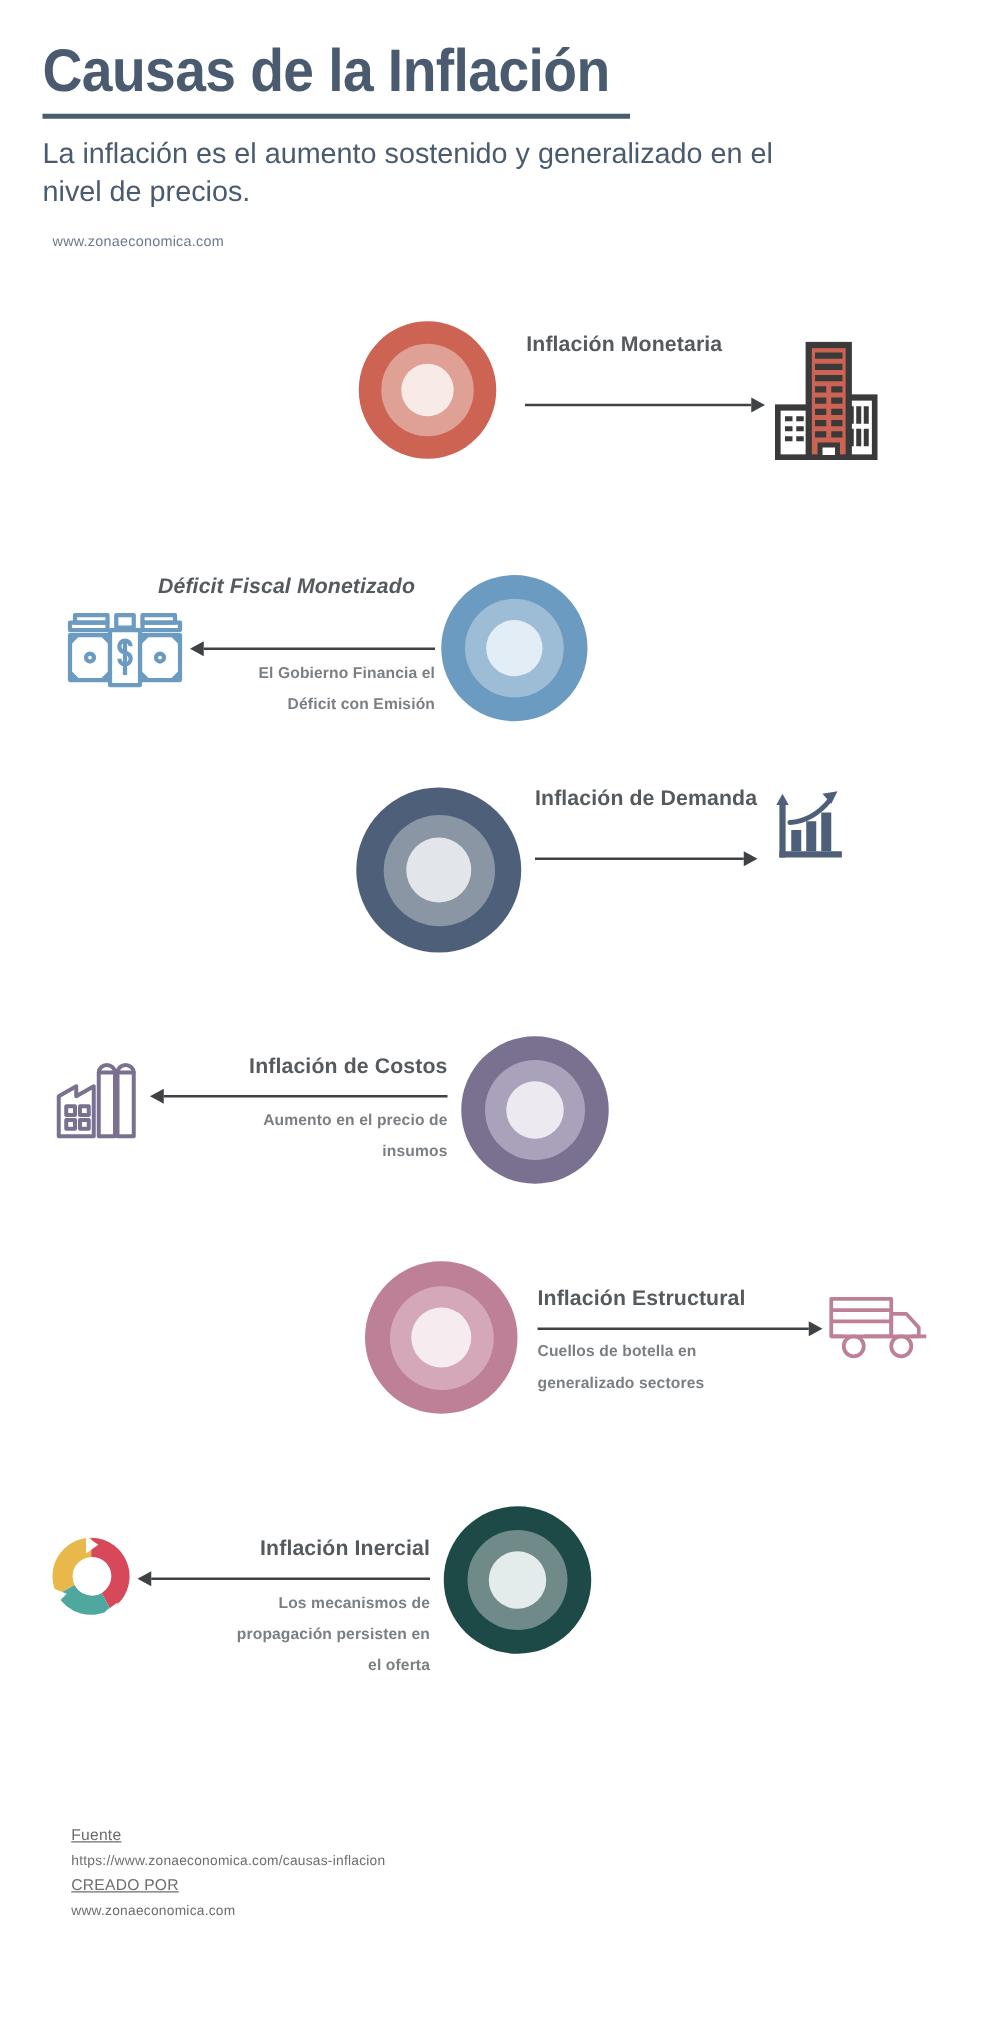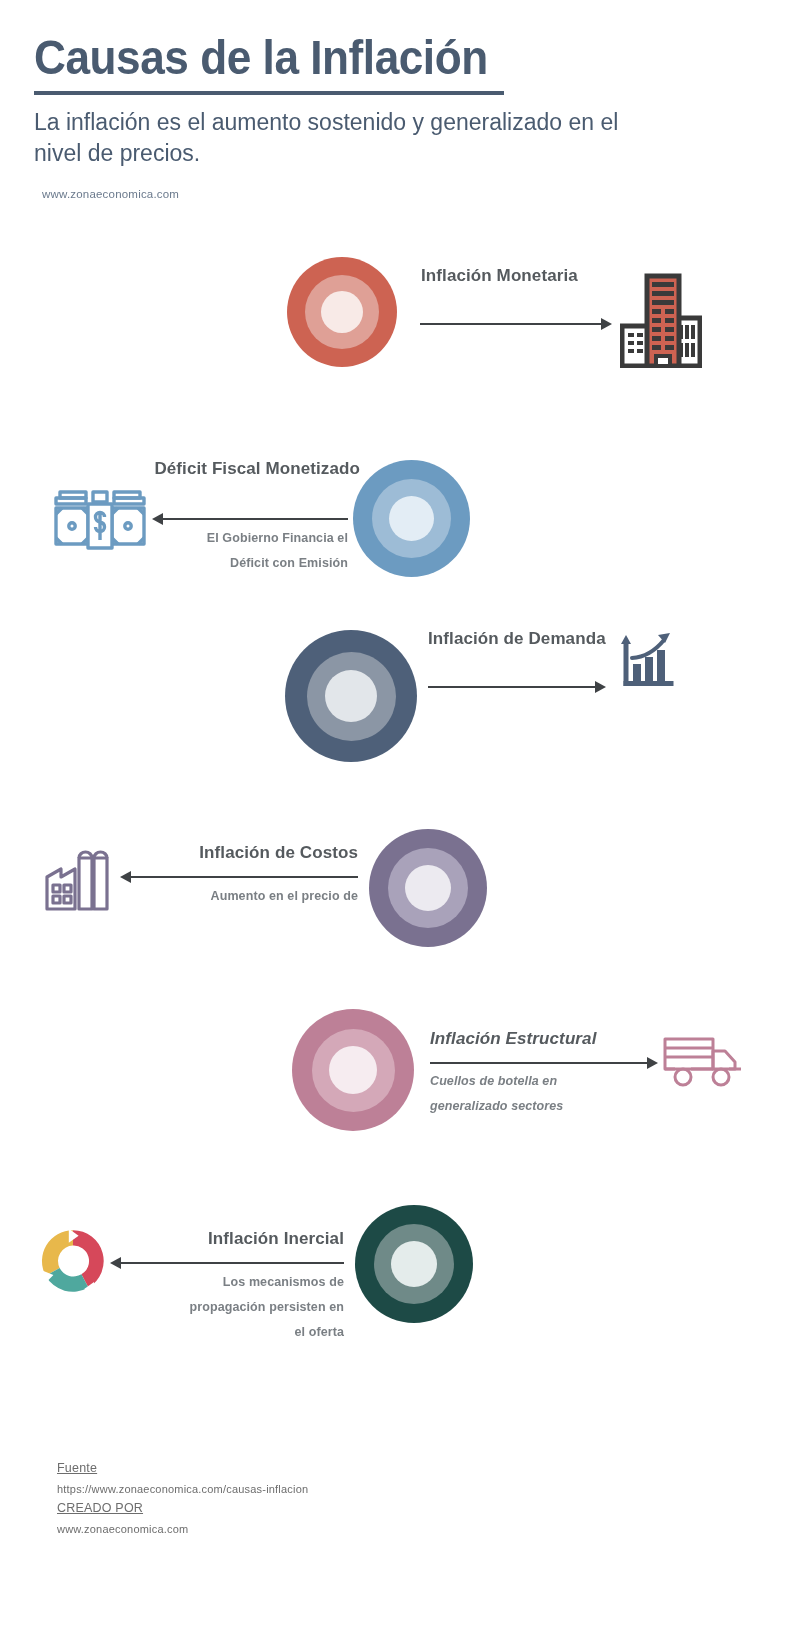--- a/index.html
+++ b/index.html
@@ -185,21 +185,21 @@
       </svg>
     </div>
   </div>
 
   <div class="row" style="left:0; top:450px;">
     <div class="circle" style="left:353px; top:10px; width:117px; height:117px; background:#6c9bc1;">
       <div class="mid" style="width:79px; height:79px; background:#9dbcd6;">
         <div class="core" style="width:45px; height:45px; background:#e3edf5;"></div>
       </div>
     </div>
-    <div class="textblock left" style="left:92px; top:8px; width:268px;">
+    <div class="textblock left" style="left:64px; top:8px; width:268px;font-style:italic;">
       <div class="cause-title">Déficit Fiscal Monetizado</div>
     </div>
     <div class="arrow" style="left:152px; top:62px; width:196px;">
       <div class="head-l"></div>
         <div class="shaft"></div>
     </div>
     <div class="textblock left" style="left:80px; top:76px; width:268px;">
       <div class="cause-desc">El Gobierno Financia el</div>
       <div class="cause-desc">Déficit con Emisión</div>
     </div>
@@ -269,20 +269,21 @@
     </div>
     <div class="textblock left" style="left:96px; top:34px; width:262px;">
       <div class="cause-title">Inflación de Costos</div>
     </div>
     <div class="arrow" style="left:120px; top:62px; width:238px;">
       <div class="head-l"></div>
         <div class="shaft"></div>
     </div>
     <div class="textblock left" style="left:96px; top:76px; width:262px;">
       <div class="cause-desc">Aumento en el precio de</div>
+      <div class="cause-desc">insumos</div>
     </div>
     <div class="icon-wrap" style="left:44px; top:32px;">
       <svg width="72" height="78" viewBox="0 0 72 78">
         <g fill="none" stroke="#7a7190" stroke-width="3.2" stroke-linejoin="round">
 
           <path d="M3 37 l14 -8 v8 l14 -8 v40 H3 z"></path>
 
           <path d="M35 18 h13 v51 h-13 z"></path>
           <path d="M50 18 h13 v51 h-13 z"></path>
           <path d="M35 18 a6.5 6 0 0 1 13 0"></path>
@@ -290,21 +291,21 @@
 
           <rect x="9" y="45" width="7" height="7"></rect>
           <rect x="20" y="45" width="7" height="7"></rect>
           <rect x="9" y="56" width="7" height="7"></rect>
           <rect x="20" y="56" width="7" height="7"></rect>
         </g>
       </svg>
     </div>
   </div>
 
-  <div class="row" style="left:0; top:995px;font-style:italic;">
+  <div class="row" style="left:0; top:995px;">
     <div class="circle" style="left:292px; top:14px; width:122px; height:122px; background:#bd8097;">
       <div class="mid" style="width:83px; height:83px; background:#d4a8b8;">
         <div class="core" style="width:48px; height:48px; background:#f6ecf0;"></div>
       </div>
     </div>
     <div class="textblock right" style="left:430px; top:33px; width:260px;">
       <div class="cause-title">Inflación Estructural</div>
     </div>
     <div class="arrow" style="left:430px; top:61px; width:228px;">
       <div class="shaft"></div>

